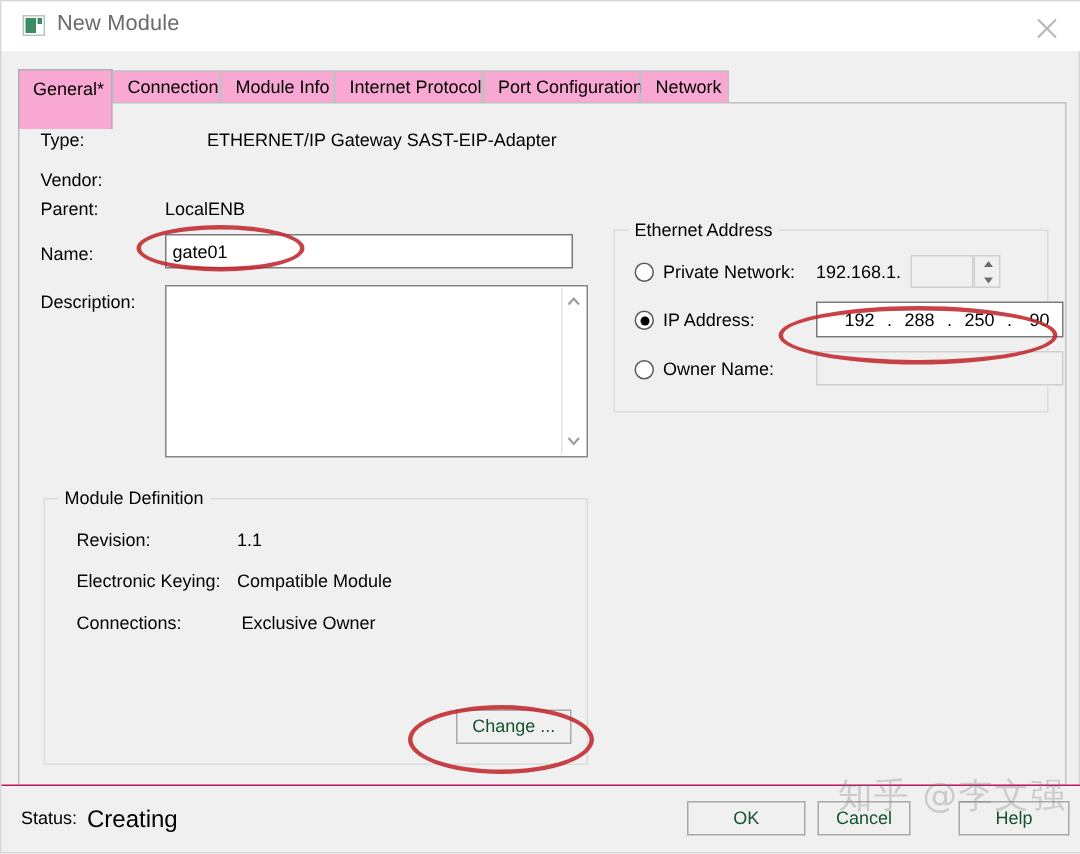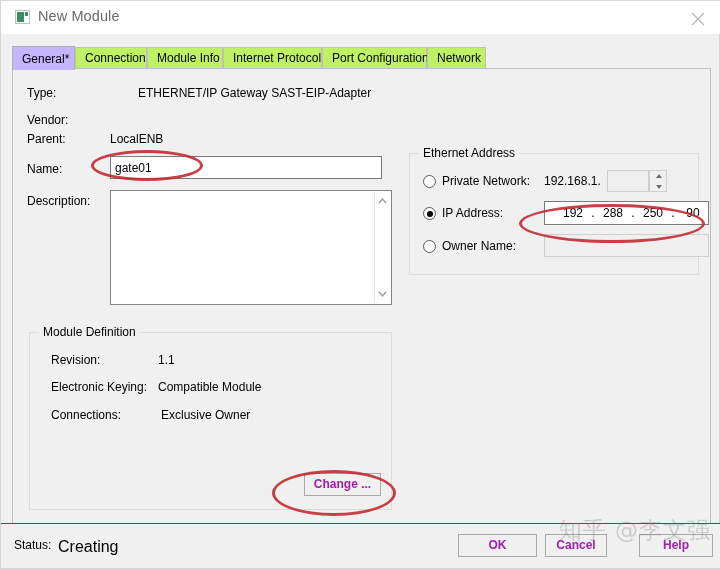--- a/index.html
+++ b/index.html
@@ -77,29 +77,29 @@
     width: 699px; height: 22px;
   }
   .tab {
     position: absolute;
     top: 0;
     height: 22px;
     line-height: 21px;
     padding: 0 9px;
     box-sizing: border-box;
     font-size: 12px;
-    background: #bef264;
+    background: #f9a8d4;
     border: 1px solid #c0c0c0;
     border-bottom: none;
     color: #000;
     white-space: nowrap;
   }
   .tab.active {
-    background: #c4b5fd;
-    height: 24px;
+    background: #f9a8d4;
+    height: 40px;
     top: -1px;
     line-height: 24px;
     border-color: #b0b0b0;
     z-index: 5;
   }
 
   
   .tabpanel {
     position: absolute;
     left: 11px; top: 67px;
@@ -229,26 +229,25 @@
   .ip-dot { width: 12px; text-align: center; }
 
   
   .btn {
     position: absolute;
     background: #f0f0f0;
     border: 1px solid #a8a8a8;
     box-sizing: border-box;
     font-family: "Liberation Sans", sans-serif;
     font-size: 12px;
-    color: #a21caf;
+    color: #14532d;
     text-align: center;
     line-height: 21px;
     white-space: nowrap;
     cursor: default;
-    font-weight: bold;
   }
 
   
   .footer {
     position: absolute;
     left: 0; bottom: 0;
     width: 718px; height: 44px;
     background: #f0f0f0;
     border-top: 1px solid #be185d;
     padding-left: 39px;

